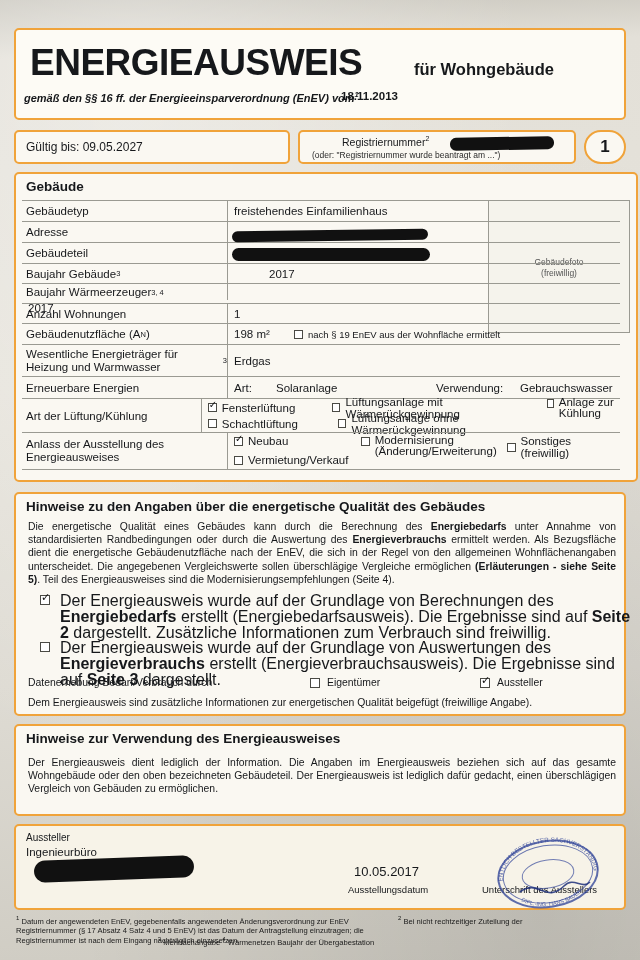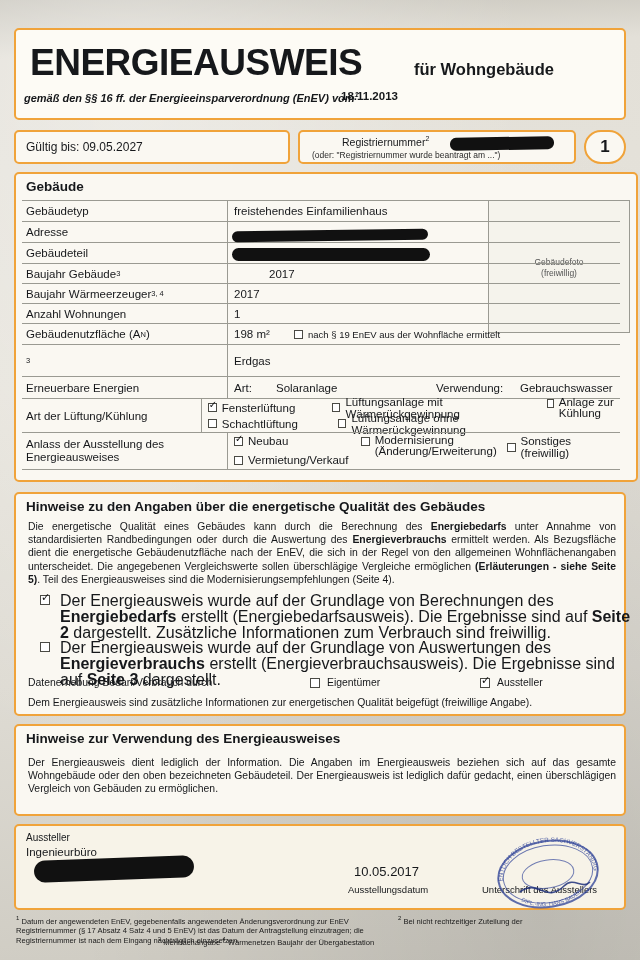--- a/index.html
+++ b/index.html
@@ -367,21 +367,21 @@
         </div>
 
         <div class="row" style="height:20px;gap:35px;">
           <div class="cell-lbl">
             <span>Baujahr Gebäude</span>
               <span class="sup">3</span>
           </div>
           <div class="cell-val" style="max-width:244px;">2017</div>
         </div>
 
-        <div class="row" style="height:20px;">
+        <div class="row" style="height:20px;flex-direction:column;">
           <div class="cell-lbl">
             <span>Baujahr Wärmeerzeuger</span>
               <span class="sup">3, 4</span>
           </div>
           <div class="cell-val" style="max-width:244px;">2017</div>
         </div>
 
         <div class="row" style="height:20px;">
           <div class="cell-lbl">Anzahl Wohnungen</div>
           <div class="cell-val" style="max-width:244px;">1</div>
@@ -395,20 +395,21 @@
           </div>
           <div class="cell-val">
             <span style="width:60px;display:inline-block;">198 m²</span>
             <span class="chk"></span>
             <span class="inline-note">nach § 19 EnEV aus der Wohnfläche ermittelt</span>
           </div>
         </div>
 
         <div class="row" style="height:32px;">
           <div class="cell-lbl" style="line-height:13px;">
+            <span>Wesentliche Energieträger für Heizung und Warmwasser</span>
               <span class="sup">3</span>
           </div>
           <div class="cell-val" style="max-width:244px;">Erdgas</div>
         </div>
 
         <div class="row" style="height:22px;">
           <div class="cell-lbl">Erneuerbare Energien</div>
           <div class="cell-val">
             <span style="width:42px;display:inline-block;">Art:</span>
             <span style="width:160px;display:inline-block;">Solaranlage</span>

